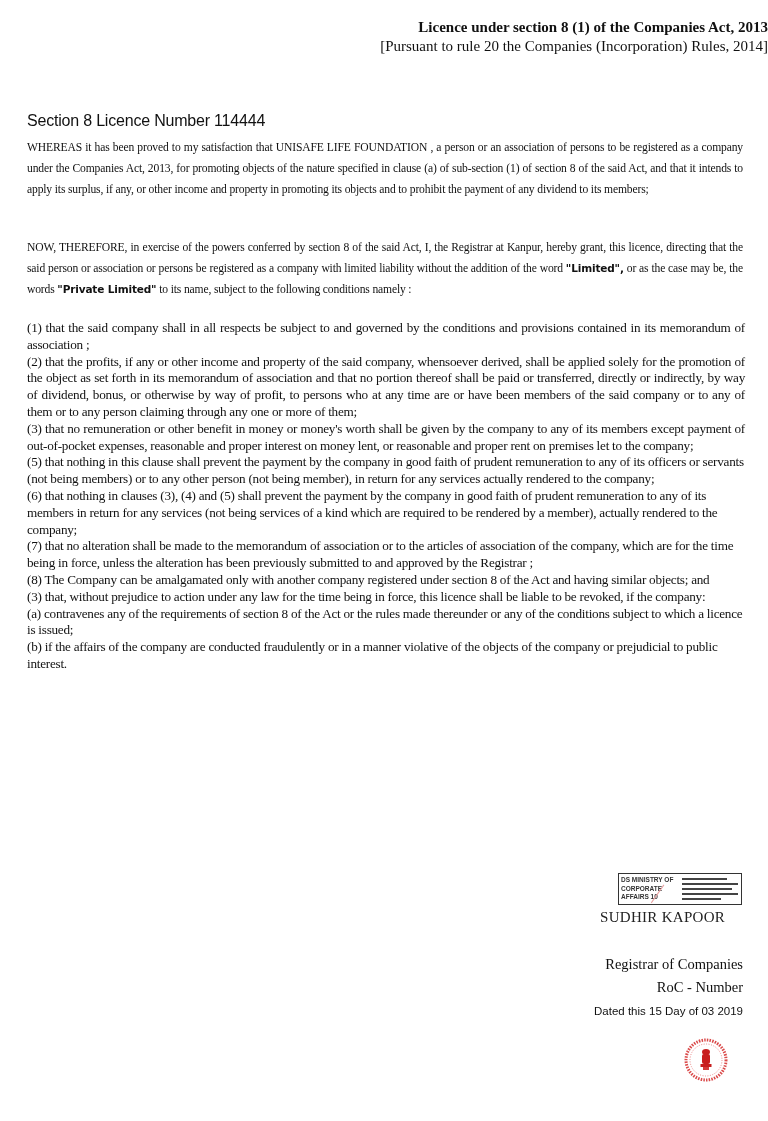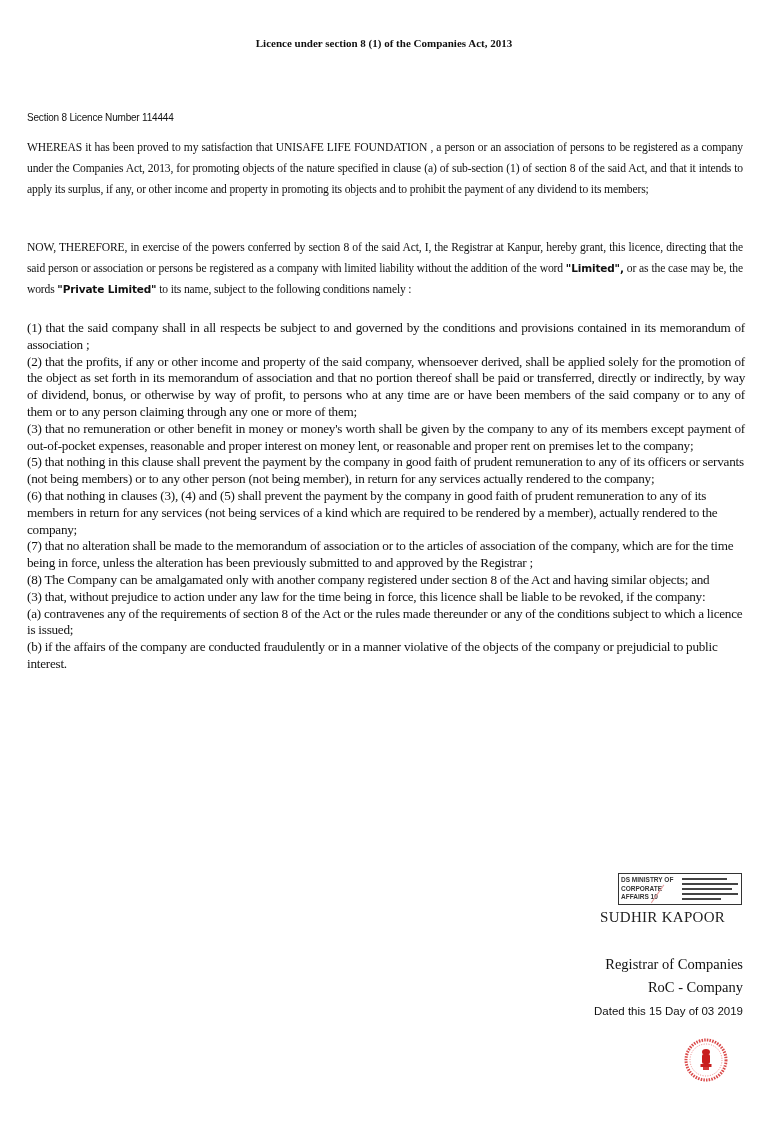--- a/index.html
+++ b/index.html
@@ -1,21 +1,21 @@
 <!DOCTYPE html>
 <html><head>
   <meta charset="utf-8">
   <style>
     html, body { margin: 0; padding: 0; background: #ffffff; }
     body { width: 768px; height: 1121px; position: relative; overflow: hidden; color: #111; }
     .serif { font-family: "Liberation Serif", "DejaVu Serif", serif; }
     .sans { font-family: "Liberation Sans", "DejaVu Sans", sans-serif; }
-    .title { position: absolute; top: 34px; left: 0; width: 768px; text-align: center; font-size: 11px; line-height: 19px; }
+    .title { position: absolute; top: 18px; left: 0; width: 768px; text-align: right; font-size: 15px; line-height: 19px; }
     .title .t1 { font-weight: bold; }
-    .licno { position: absolute; top: 112px; left: 27px; font-size: 10px; letter-spacing: -0.2px; }
+    .licno { position: absolute; top: 112px; left: 27px; font-size: 16px; letter-spacing: -0.2px; }
     .para { position: absolute; left: 27px; width: 716px; font-size: 11.6px; line-height: 21px; text-align: justify; letter-spacing: -0.15px; }
     .p1 { top: 137px; }
     .p2 { top: 237px; }
     .bold-quote { font-weight: bold; font-family: "DejaVu Sans", sans-serif; font-size: 10.5px; }
     .conds { position: absolute; top: 320px; left: 27px; width: 718px; font-size: 13.2px; line-height: 16.8px; letter-spacing: -0.25px; }
     .cond { margin: 0; }
     .cond.j { text-align: justify; }
     .sigbox { position: absolute; top: 873px; left: 618px; width: 124px; height: 32px; border: 1.5px solid #333; display: flex; align-items: stretch; box-sizing: border-box; }
     .sigbox .left { font-family: "Liberation Sans", sans-serif; font-size: 6.5px; line-height: 8.5px; color: #333; padding: 2px 2px; width: 56px; text-transform: uppercase; font-weight: bold; }
     .sigbox .right { flex: 1; padding: 3px 3px; display: flex; flex-direction: column; justify-content: space-around; }
@@ -25,20 +25,21 @@
     .roc1 { position: absolute; top: 956px; right: 25px; font-size: 14.5px; }
     .roc2 { position: absolute; top: 979px; right: 25px; font-size: 14.5px; text-align: right; }
     .dated { position: absolute; top: 1005px; right: 25px; font-size: 11.5px; text-align: left; }
     .seal { position: absolute; top: 1037px; left: 683px; width: 46px; height: 46px; }
   </style>
 </head>
 <body>
 
 <div class="title serif">
   <div class="t1">Licence under section 8 (1) of the Companies Act, 2013</div>
+  <div>[Pursuant to rule  20 the Companies (Incorporation) Rules, 2014]</div>
 </div>
 
 <div class="licno sans">Section 8 Licence Number 114444</div>
 
 <p class="para p1 serif" style="margin:0;">WHEREAS it has been proved to my satisfaction that UNISAFE LIFE FOUNDATION , a person or an association of persons to be registered as a company under the Companies Act, 2013, for promoting objects of the nature specified in clause (a) of sub-section (1) of section 8 of the said Act, and that it intends to apply its surplus, if any, or other income and property in promoting its objects and to prohibit the payment of any dividend to its members;</p>
 
 <p class="para p2 serif" style="margin:0;">
   <span>NOW, THEREFORE, in exercise of the powers conferred by section 8 of the said Act, I, the Registrar at Kanpur, hereby grant, this licence, directing that the said person or association or persons be registered as a company with limited liability without the addition of the word </span><span class="bold-quote">"Limited",</span><span> or as the case may be, the words </span><span class="bold-quote">"Private Limited"</span><span> to its name, subject to the following conditions namely :</span>
 </p>
 
@@ -62,21 +63,21 @@
     <div class="line"></div>
     <div class="line" style="width:90%"></div>
     <div class="line"></div>
     <div class="line" style="width:70%"></div>
   </div>
 </div>
 <div class="sigcheck"></div>
 
 <div class="signame serif">SUDHIR KAPOOR</div>
 <div class="roc1 serif">Registrar of Companies</div>
-<div class="roc2 serif">RoC - Company</div>
+<div class="roc2 serif">RoC - Number</div>
 <div class="dated sans">Dated this 15 Day of 03 2019</div>
 
 <div class="seal">
   <svg width="46" height="46" viewBox="0 0 46 46">
     <circle cx="23" cy="23" r="20" fill="none" stroke="#d42a2a" stroke-width="3" stroke-dasharray="1.5 1.2" opacity="0.85"></circle>
     <circle cx="23" cy="23" r="16" fill="none" stroke="#e25a5a" stroke-width="1" stroke-dasharray="1 1.5" opacity="0.7"></circle>
     <ellipse cx="23" cy="15" rx="4" ry="3" fill="#c81e1e"></ellipse>
     <rect x="19" y="17" width="8" height="10" rx="2" fill="#c81e1e"></rect>
     <rect x="17.5" y="27" width="11" height="3" fill="#c81e1e"></rect>
     <rect x="20" y="30" width="6" height="3" fill="#d43c3c"></rect>

